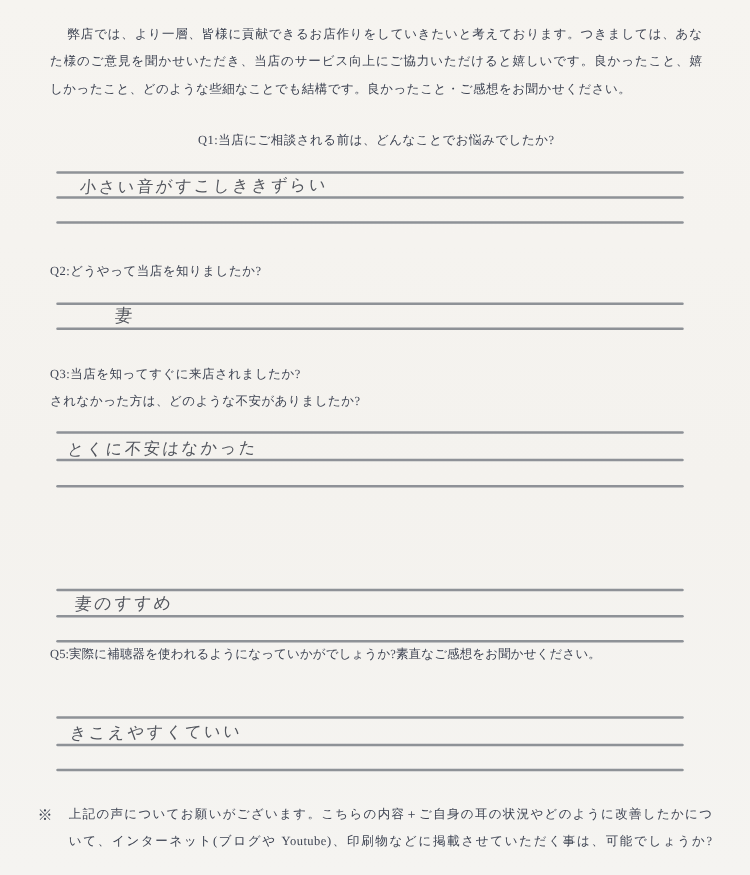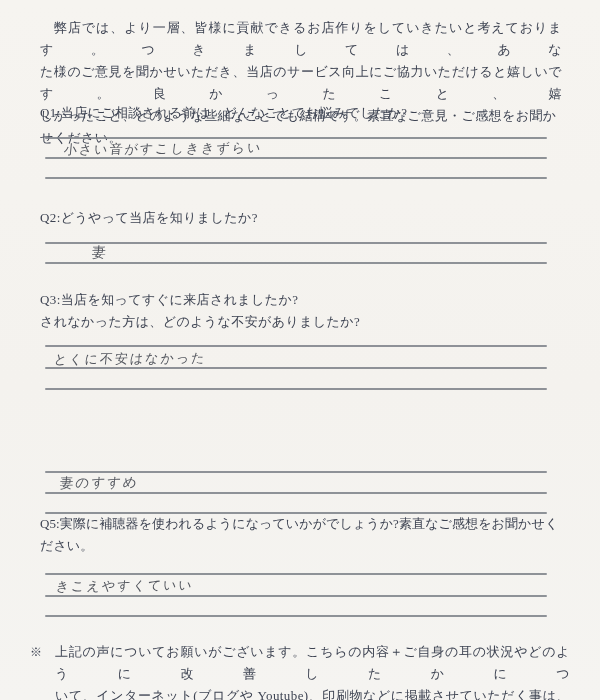--- a/index.html
+++ b/index.html
@@ -9,21 +9,21 @@
     font-family:"Liberation Serif","DejaVu Serif",serif;
   }
   .page{
     position:relative;width:600px;height:700px;
     background:linear-gradient(180deg,#f6f4f0 0%,#f4f2ee 55%,#f5f4f1 100%);
     color:#3d4352;
   }
   
   .print{
     position:absolute;
-    font-size:13px;
+    font-size:10px;
     letter-spacing:.4px;
     line-height:22px;
     color:#3d4352;
   }
   .block{left:40px;width:522px;}
   .jline{text-align:justify;text-align-last:justify;}
   .indent{text-indent:14px;}
   
   .rule{
     position:absolute;left:45px;width:502px;height:2px;
@@ -44,24 +44,24 @@
   .foot-lines{left:55px;width:515px;}
 </style>
 </head>
 <body>
 
 <div class="page">
 
   <div class="print block" style="top:17px;">
     <div class="jline indent">弊店では、より一層、皆様に貢献できるお店作りをしていきたいと考えております。つきましては、あな</div>
     <div class="jline">た様のご意見を聞かせいただき、当店のサービス向上にご協力いただけると嬉しいです。良かったこと、嬉</div>
-    <div>しかったこと、どのような些細なことでも結構です。素直なご意見・ご感想をお聞かせください。</div>
+    <div>しかったこと、どのような些細なことでも結構です。良かったこと・ご感想をお聞かせください。</div>
   </div>
 
-  <div class="print block" style="top:102px;">
+  <div class="print block" style="top:102px;text-align:center;">
     <div>Q1:当店にご相談される前は、どんなことでお悩みでしたか?</div>
   </div>
   <div class="rule" style="top:137px;"></div>
   <div class="rule" style="top:157px;"></div>
   <div class="rule" style="top:177px;"></div>
   <div class="hand" style="left:64px;top:140px;font-size:13px;">小さい音がすこしききずらい</div>
 
   <div class="print block" style="top:207px;">
     <div>Q2:どうやって当店を知りましたか?</div>
   </div>

